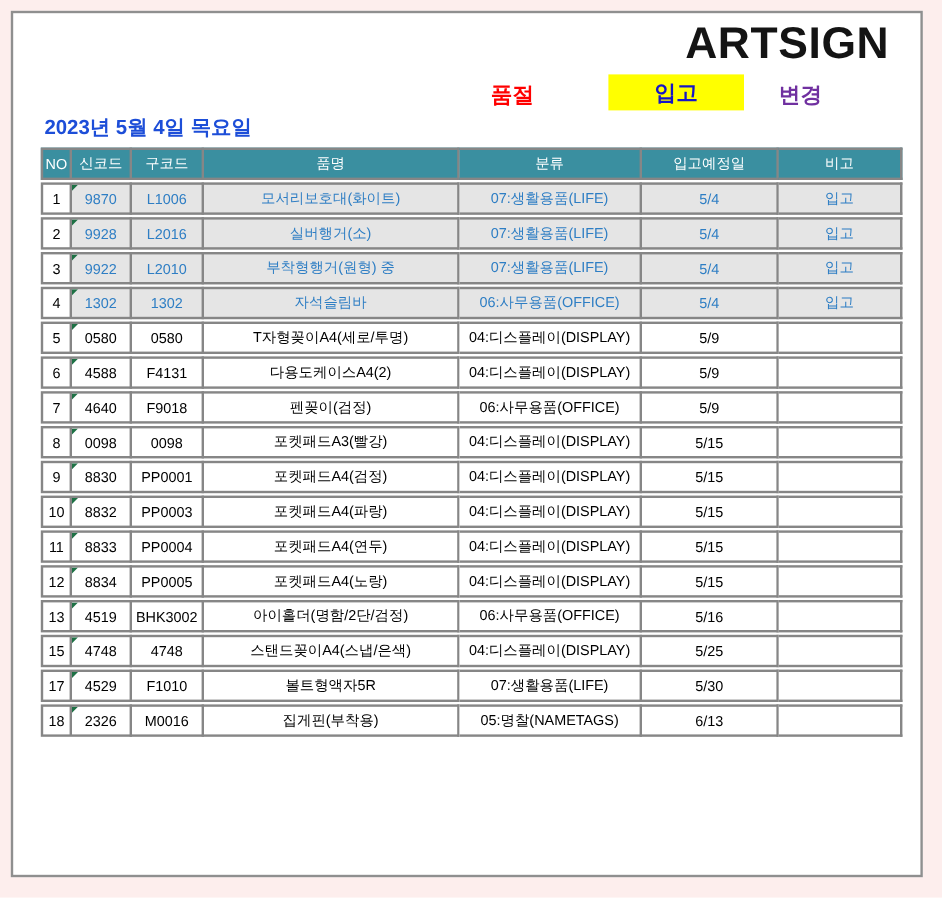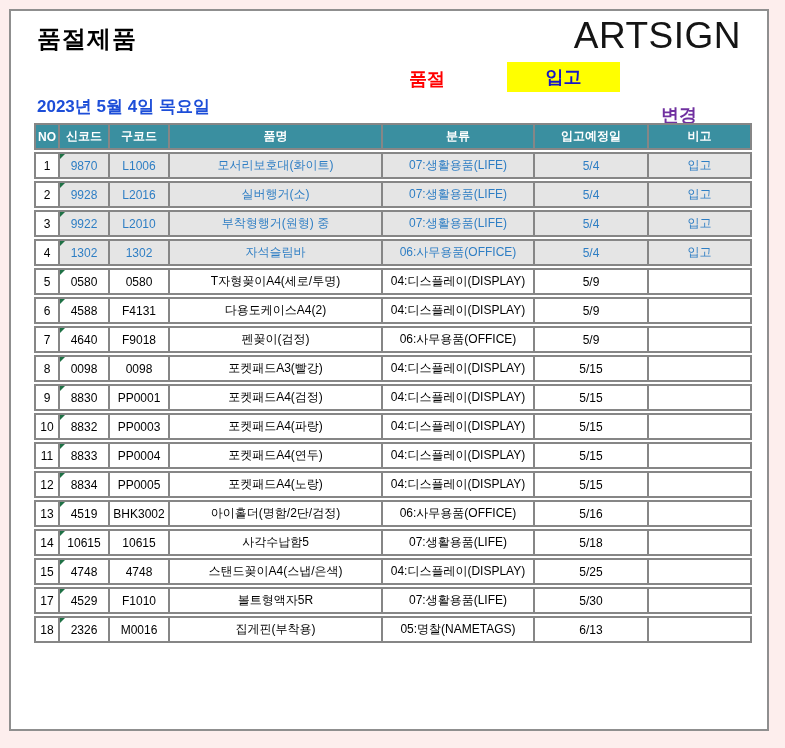--- a/index.html
+++ b/index.html
@@ -22,21 +22,21 @@
     left: 26px; top: 12px;
     font-size: 24px;
     font-weight: bold;
     color: #000000;
     letter-spacing: 1px;
   }
   .logo {
     position: absolute;
     top: 4px; right: 26px;
     font-size: 37px;
-    font-weight: 400;
+    font-weight: 700;
     color: #141414;
     letter-spacing: 0.5px;
   }
   .legend-soldout {
     position: absolute;
     top: 56px; left: 398px;
     width: 60px;
     text-align: left;
     color: #ff0000;
     font-weight: bold;
@@ -51,25 +51,24 @@
     font-weight: bold;
     font-size: 18px;
     display: flex;
     align-items: center;
     justify-content: center;
   }
   .legend-change {
     position: absolute;
     top: 56px; left: 638px;
     width: 60px;
-    text-align: center;
+    text-align: left;
     color: #7030a0;
     font-weight: bold;
     font-size: 18px;
-    margin-top: 36px;
   }
   .date {
     position: absolute;
     left: 26px; top: 84px;
     font-size: 17px;
     font-weight: bold;
     color: #1d4ed8;
   }
   .table-wrap {
     position: absolute;
@@ -90,39 +89,38 @@
     vertical-align: middle;
     height: 27px;
     padding: 0 1px;
     overflow: hidden;
     white-space: nowrap;
   }
   th:first-child, td:first-child { border-left: 2px solid #868686; }
   th {
     background: #3a8fa0;
     color: #ffffff;
-    font-weight: bold;
+    font-weight: normal;
   }
   td { background: #ffffff; color: #000000; }
   tr.hl td { background: #e5e5e5; color: #2e7ec4; }
   tr.hl td.no-cell { background: #ffffff; color: #000000; }
   td.code-cell { position: relative; }
   .tri {
     position: absolute;
     top: 0; left: 0;
     width: 0; height: 0;
     border-top: 5px solid #1e7145;
     border-right: 5px solid transparent;
   }
 </style>
 </head>
 <body>
 
 <div class="page">
-  <div class="title">품절제품</div>
   <div class="logo">ARTSIGN</div>
 
   <div class="legend-soldout">품절</div>
   <div class="legend-arrival">입고</div>
   <div class="legend-change">변경</div>
 
   <div class="date">2023년 5월 4일 목요일</div>
 
   <div class="table-wrap">
     <table>
@@ -258,29 +256,20 @@
           <tr>
             <td class="no-cell">13</td>
             <td class="code-cell"><span class="tri"></span>4519</td>
             <td>BHK3002</td>
             <td>아이홀더(명함/2단/검정)</td>
             <td>06:사무용품(OFFICE)</td>
             <td>5/16</td>
             <td></td>
           </tr>
           <tr>
-            <td class="no-cell">14</td>
-            <td class="code-cell"><span class="tri"></span>10615</td>
-            <td>10615</td>
-            <td>사각수납함5</td>
-            <td>07:생활용품(LIFE)</td>
-            <td>5/18</td>
-            <td></td>
-          </tr>
-          <tr>
             <td class="no-cell">15</td>
             <td class="code-cell"><span class="tri"></span>4748</td>
             <td>4748</td>
             <td>스탠드꽂이A4(스냅/은색)</td>
             <td>04:디스플레이(DISPLAY)</td>
             <td>5/25</td>
             <td></td>
           </tr>
           <tr>
             <td class="no-cell">17</td>

